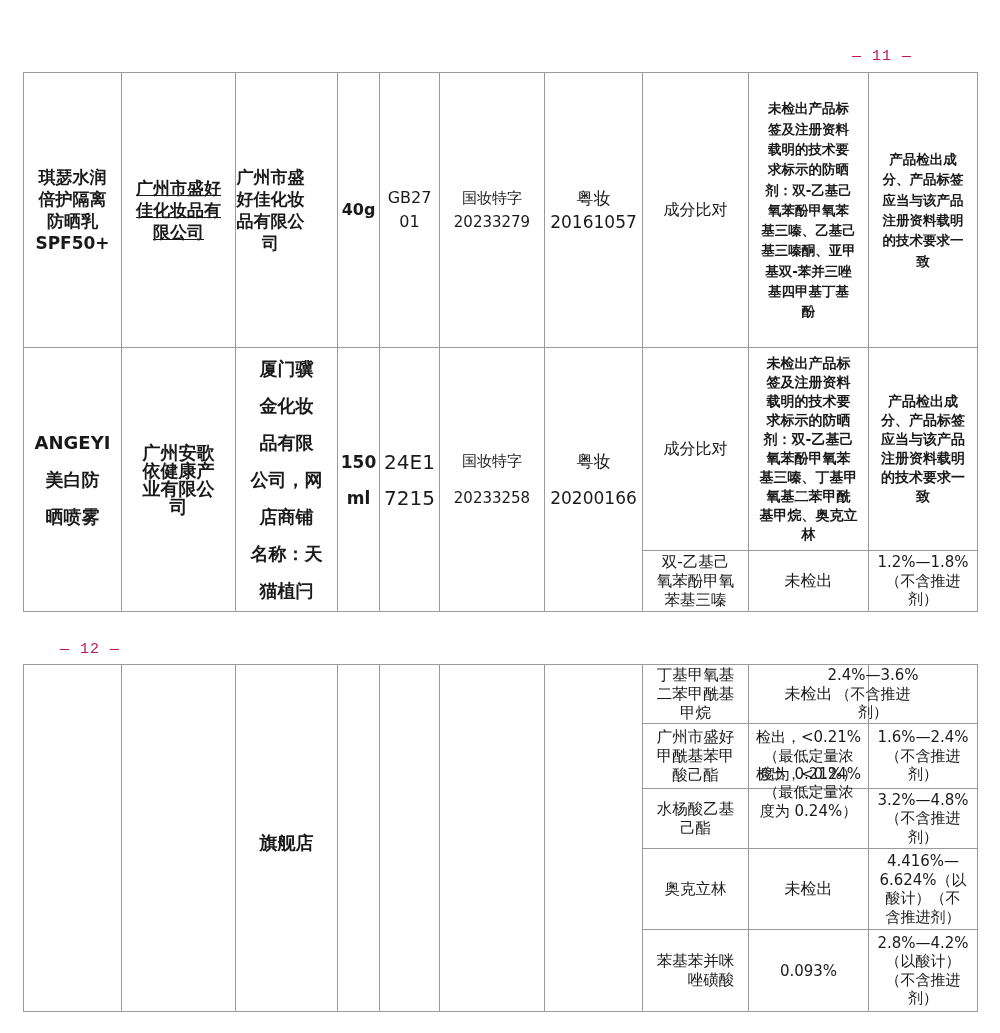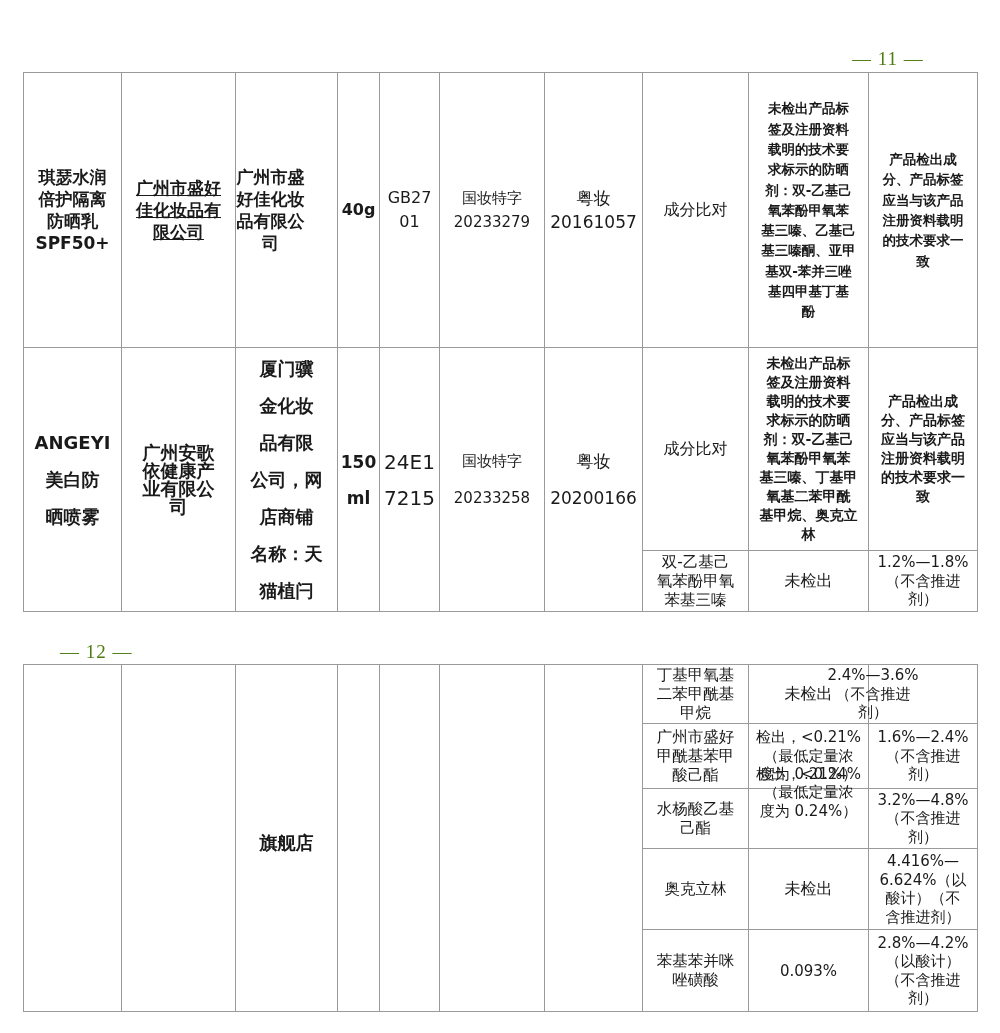--- a/index.html
+++ b/index.html
@@ -2,22 +2,22 @@
 <html><head>
   <meta charset="utf-8">
   <style>
     html, body { margin: 0; padding: 0; }
     body {
       width: 1000px; height: 1033px; position: relative; overflow: hidden;
       background: #ffffff; color: #1a1a1a;
       font-family: "DejaVu Sans", "Liberation Sans", sans-serif;
     }
     .pagenum {
-      position: absolute; font-family: Liberation Serif, serif;
-      font-size: 19px; color: #4d7c0f; letter-spacing: 1px;
+      position: absolute; font-family: Liberation Mono, monospace;
+      font-size: 15px; color: #be185d; letter-spacing: 1px;
     }
     .cell {
       position: absolute; box-sizing: border-box;
       display: flex; align-items: center; justify-content: center;
       text-align: center; overflow: hidden;
     }
     .cell span { display: block; white-space: pre-line; }
     .vline { position: absolute; width: 1px; background: #9a9a9a; }
     .hline { position: absolute; height: 1px; background: #9a9a9a; }
     .f-big { font-size: 18px; line-height: 22px; font-weight: bold; }
@@ -276,21 +276,21 @@
     </div>
     <div class="cell f-sub2" style="left:869px; top:849px; width:108px; height:80px;">
       <span>4.416%—
 6.624%（以
 酸计）（不
 含推进剂）</span>
     </div>
   </div>
 
   <div>
-    <div class="cell f-sub" style="left:643px; top:930px; width:105px; height:81px;">
+    <div class="cell f-sub" style="left:643px; top:930px; width:105px; height:81px;text-align:right;">
       <span>苯基苯并咪
 唑磺酸</span>
     </div>
     <div class="cell f-num" style="left:749px; top:930px; width:119px; height:81px; font-size:15px;">
       <span>0.093%</span>
     </div>
     <div class="cell f-sub2" style="left:869px; top:930px; width:108px; height:81px;">
       <span>2.8%—4.2%
 （以酸计）
 （不含推进

